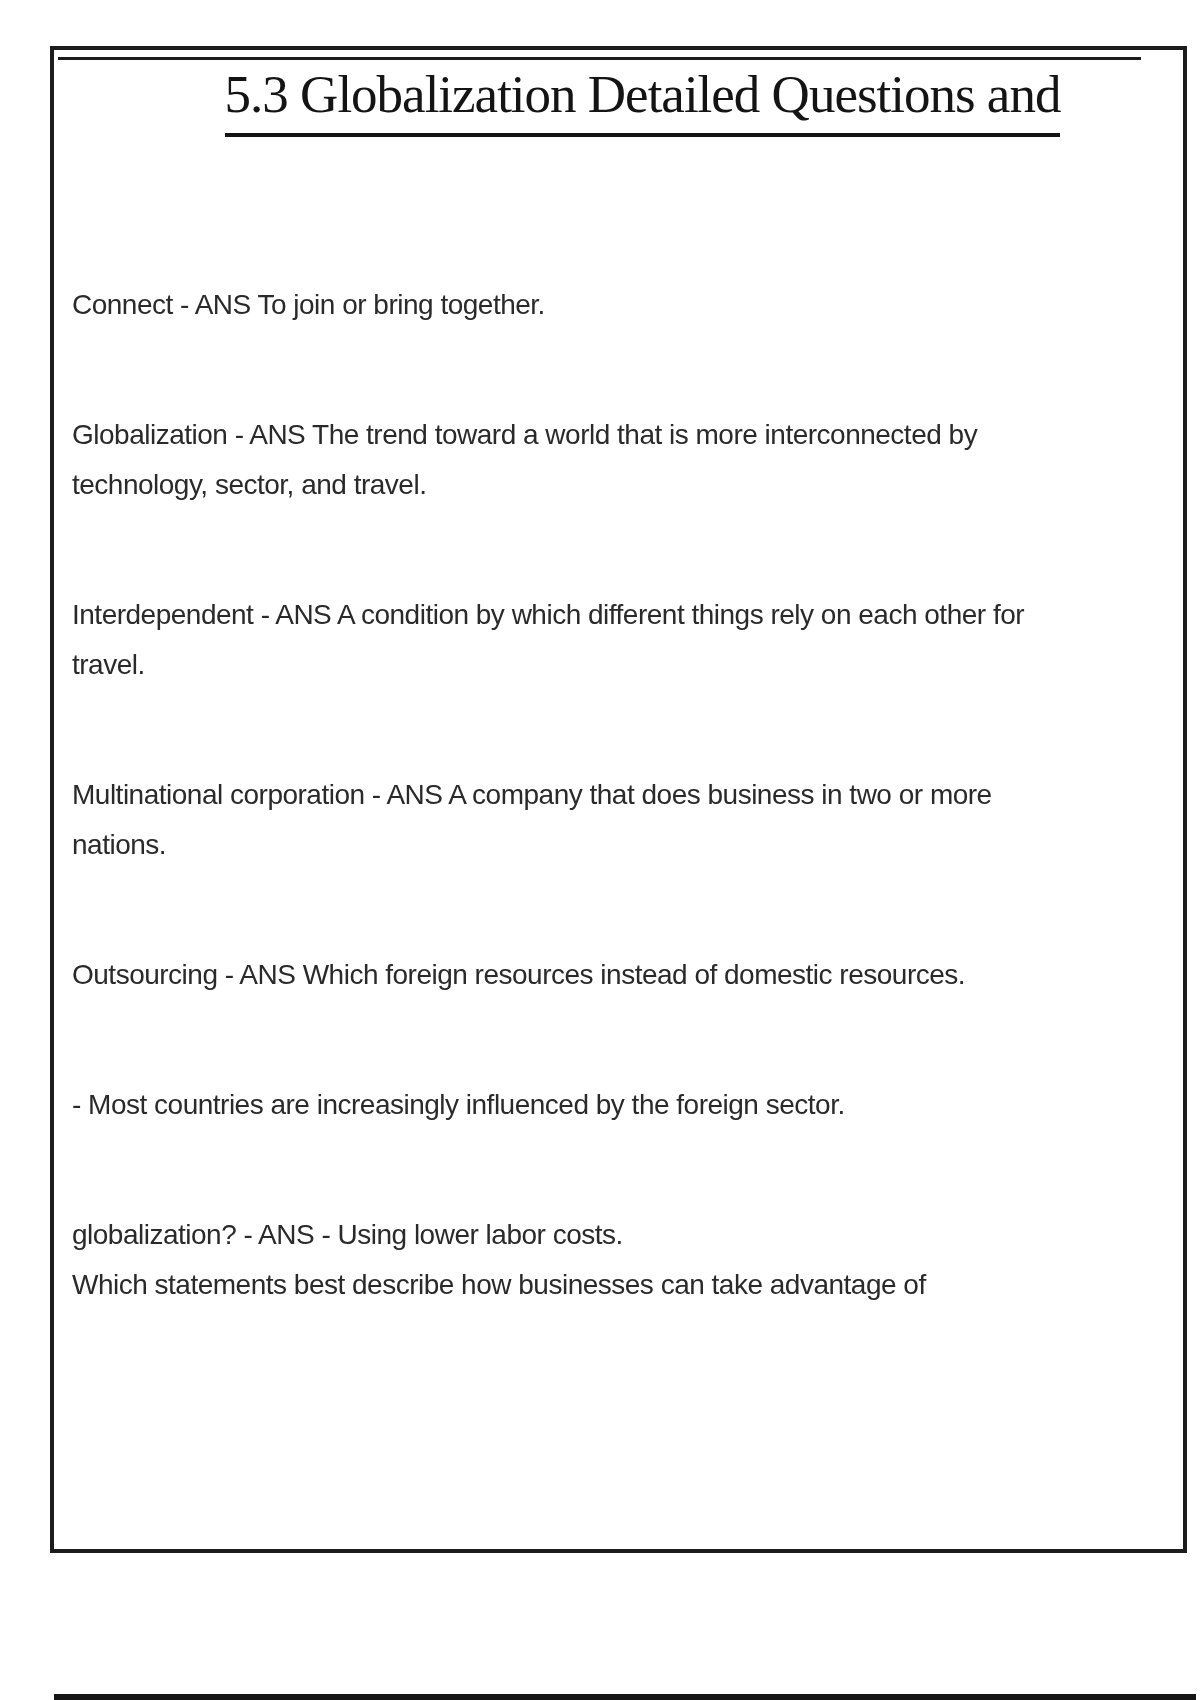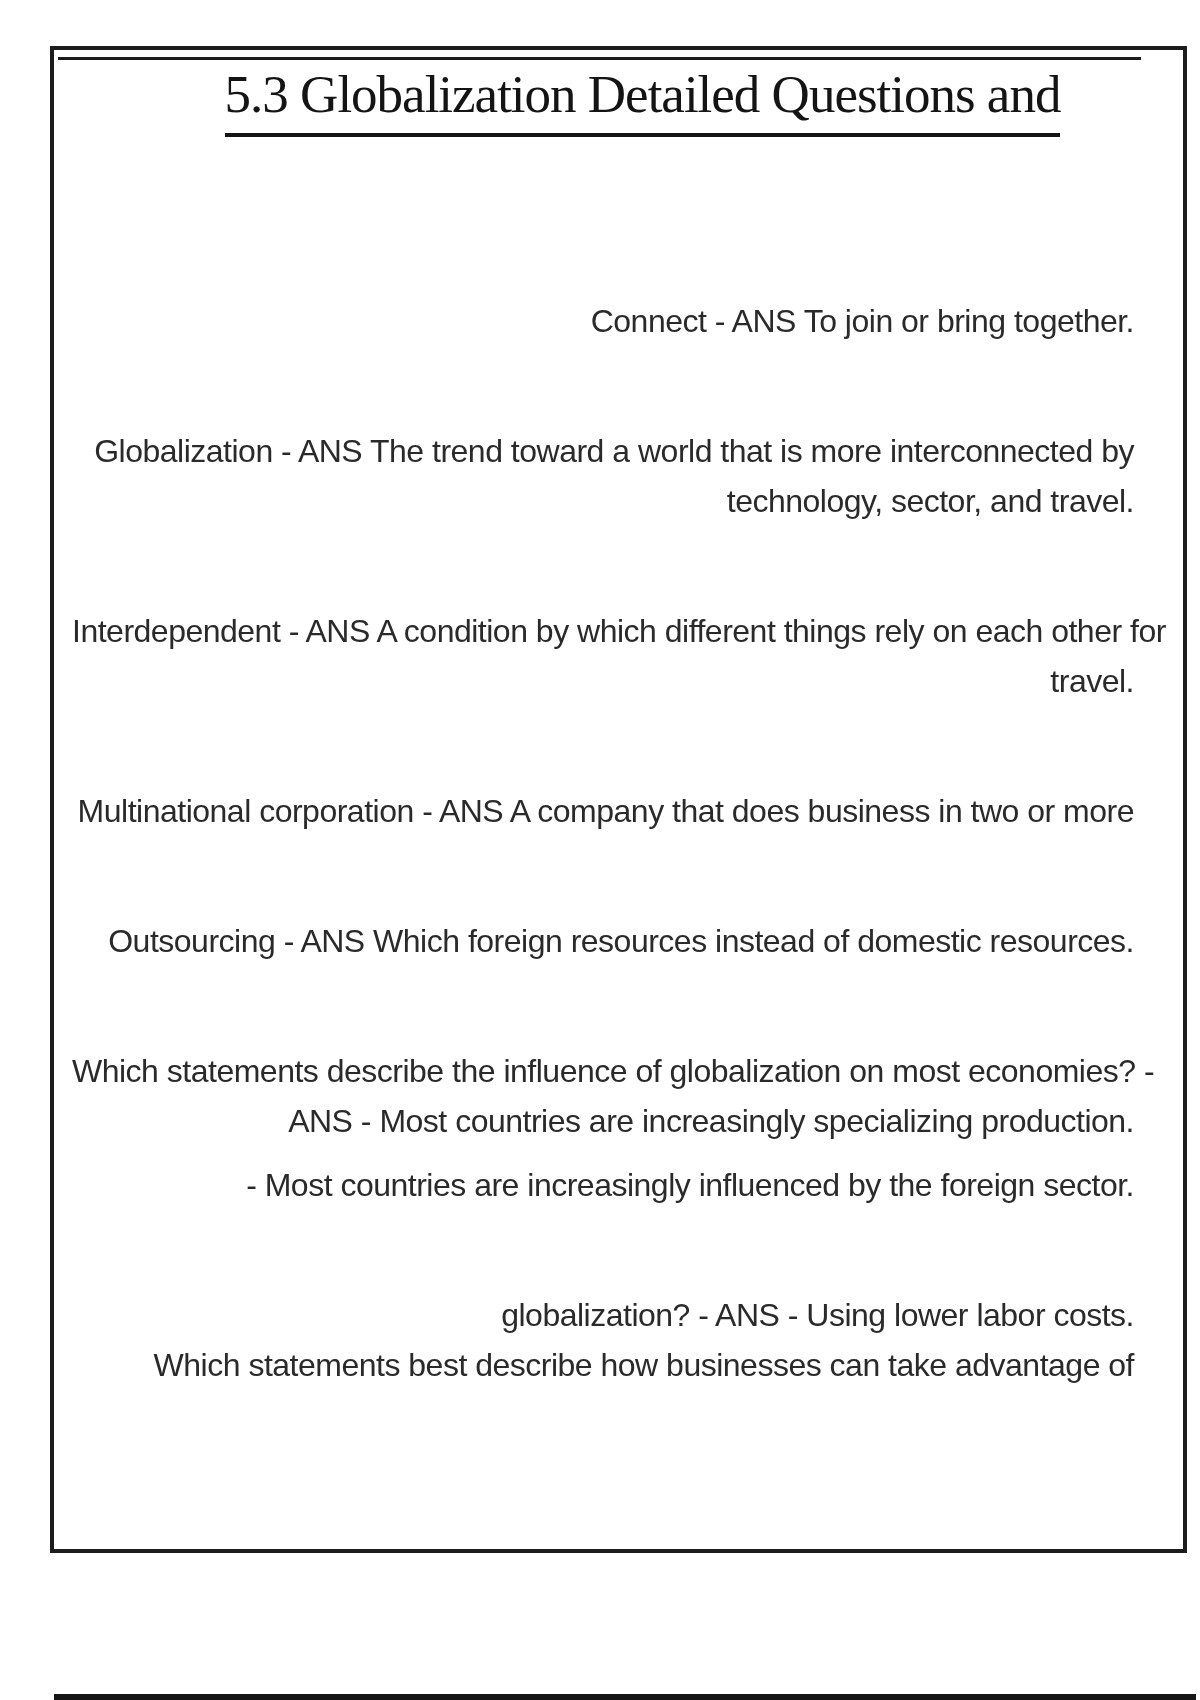--- a/index.html
+++ b/index.html
@@ -52,26 +52,25 @@
   }
   .title-line > span {
     display: inline-block;
     padding-bottom: 7px;
     border-bottom: 4px solid #141414;
   }
   
   .body-text {
     position: absolute;
     left: 72px;
-    top: 296px;
+    top: 280px;
     width: 1062px;
     color: #2a2a2a;
-    font-size: 32px;
+    font-size: 28px;
     letter-spacing: -0.5px;
-    text-align: right;
   }
   .para { margin: 0; }
   .para.gap-large { margin-bottom: 80px; }
   .para.gap-small { margin-bottom: 14px; }
   .line {
     line-height: 50px;
     white-space: nowrap;
   }
   
   .next-page-rule {
@@ -109,30 +108,27 @@
       <div class="line">technology, sector, and travel.</div>
     </div>
 
     <div class="para gap-large">
       <div class="line">Interdependent - ANS A condition by which different things rely on each other for</div>
       <div class="line">travel.</div>
     </div>
 
     <div class="para gap-large">
       <div class="line">Multinational corporation - ANS A company that does business in two or more</div>
+      <div class="line">nations.</div>
     </div>
 
     <div class="para gap-large">
       <div class="line">Outsourcing - ANS Which foreign resources instead of domestic resources.</div>
     </div>
 
-    <div class="para gap-small">
-      <div class="line">Which statements describe the influence of globalization on most economies? -</div>
-      <div class="line">ANS - Most countries are increasingly specializing production.</div>
-    </div>
 
 
     <div class="para gap-large">
       <div class="line">- Most countries are increasingly influenced by the foreign sector.</div>
     </div>
 
     <div class="para">
       <div class="line">globalization? - ANS - Using lower labor costs.</div>
       <div class="line">Which statements best describe how businesses can take advantage of</div>
     </div>

